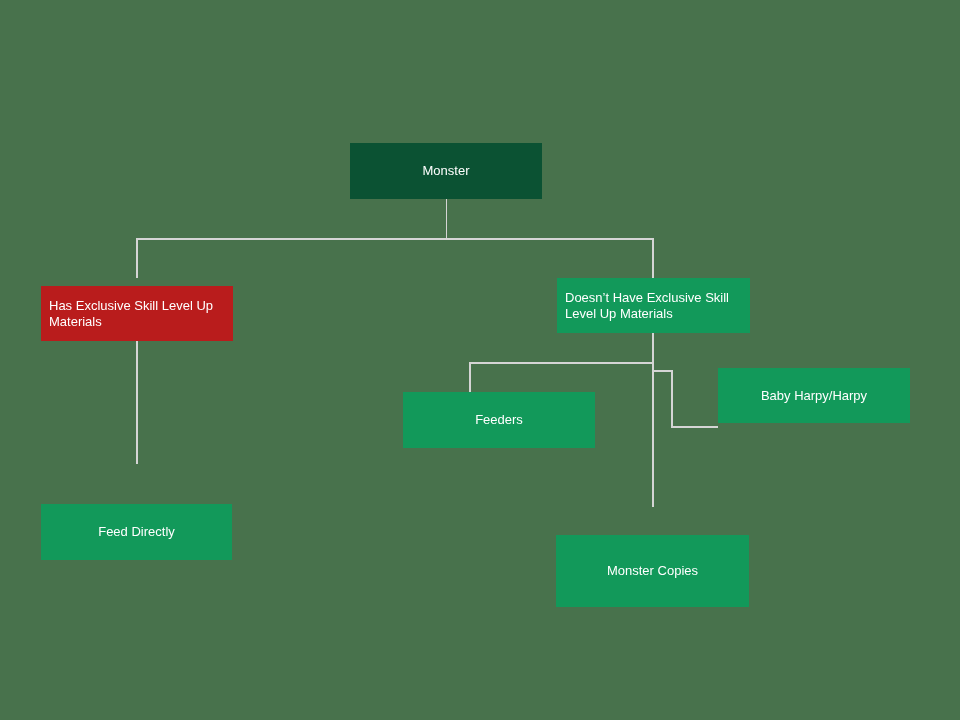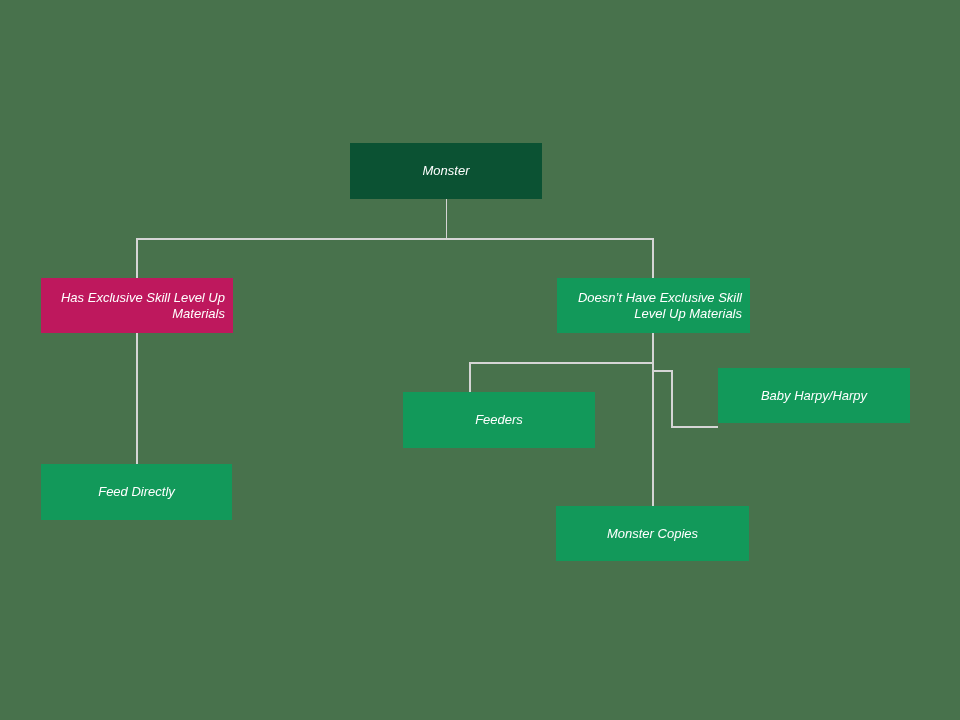--- a/index.html
+++ b/index.html
@@ -10,41 +10,40 @@
     width: 960px;
     height: 720px;
     overflow: hidden;
   }
 
   .node {
     position: absolute;
     display: flex;
     align-items: center;
     justify-content: center;
-    text-align: right;
+    text-align: left;
     color: #ffffff;
     font-size: 13px;
     line-height: 16px;
     padding: 0 8px;
     box-sizing: border-box;
-    font-style: italic;
   }
 
   .edge { position: absolute; }
   .edge.h { height: 1.5px; }
   .edge.v { width: 1.5px; }
 
   
   #node-monster        { left: 350px; top: 143px; width: 192px; height: 56px; }
   #node-has-exclusive  { left: 41px;  top: 278px; width: 192px; height: 55px; }
   #node-no-exclusive   { left: 557px; top: 278px; width: 193px; height: 55px; }
   #node-feeders        { left: 372px; top: 392px; width: 192px; height: 56px; }
   #node-baby-harpy     { left: 718px; top: 368px; width: 192px; height: 55px; }
   #node-feed-directly  { left: 41px;  top: 464px; width: 191px; height: 56px; }
-  #node-monster-copies { left: 556px; top: 506px; width: 193px; height: 55px; }
+  #node-monster-copies { left: 556px; top: 535px; width: 193px; height: 72px; }
 
   
   #edge-monster-stem     { left: 445.5px; top: 199px; height: 39px; }
   #edge-split-horizontal { left: 136px;   top: 238px; width: 517px; }
   #edge-left-drop        { left: 136px;   top: 238px; height: 40px; }
   #edge-right-drop       { left: 652px;   top: 238px; height: 40px; }
   #edge-has-to-feed      { left: 136px;   top: 333px; height: 131px; }
   #edge-no-to-copies     { left: 652px;   top: 333px; height: 174px; }
   #edge-feeders-h        { left: 469px;   top: 362px; width: 184px; }
   #edge-feeders-v        { left: 469px;   top: 362px; height: 30px; }
@@ -66,37 +65,37 @@
   <div class="edge h" id="edge-feeders-h" style="background-color: rgb(213, 213, 213);"></div>
   <div class="edge v" id="edge-feeders-v" style="background-color: rgb(213, 213, 213);"></div>
   <div class="edge h" id="edge-baby-h1" style="background-color: rgb(213, 213, 213);"></div>
   <div class="edge v" id="edge-baby-v" style="background-color: rgb(213, 213, 213);"></div>
   <div class="edge h" id="edge-baby-h2" style="background-color: rgb(213, 213, 213);"></div>
 
   <div class="node" id="node-monster" style="background-color: rgb(11, 82, 51);">
     <span>Monster</span>
   </div>
 
-  <div class="node" id="node-has-exclusive" style="background-color: #be185d;">
+  <div class="node" id="node-has-exclusive" style="background-color: #b91c1c; margin-top: 8px;">
     <span>Has Exclusive Skill Level Up Materials</span>
   </div>
 
   <div class="node" id="node-no-exclusive" style="background-color: rgb(18, 153, 90);">
     <span>Doesn’t Have Exclusive Skill Level Up Materials</span>
   </div>
 
   <div class="node" id="node-feeders" style="background-color: rgb(18, 153, 90); margin-left: 31px;">
     <span>Feeders</span>
   </div>
 
   <div class="node" id="node-baby-harpy" style="background-color: rgb(18, 153, 90);">
     <span>Baby Harpy/Harpy</span>
   </div>
 
-  <div class="node" id="node-feed-directly" style="background-color: rgb(18, 153, 90);">
+  <div class="node" id="node-feed-directly" style="background-color: rgb(18, 153, 90); margin-top: 40px;">
     <span>Feed Directly</span>
   </div>
 
   <div class="node" id="node-monster-copies" style="background-color: rgb(18, 153, 90);">
     <span>Monster Copies</span>
   </div>
 
 </div>
 
 </body></html>

